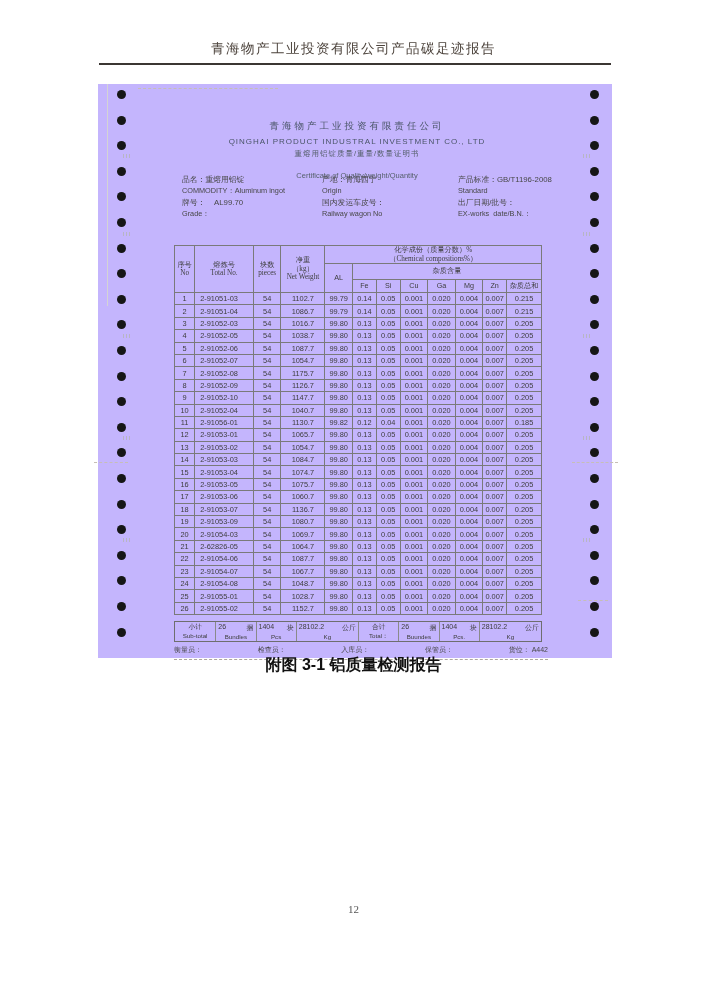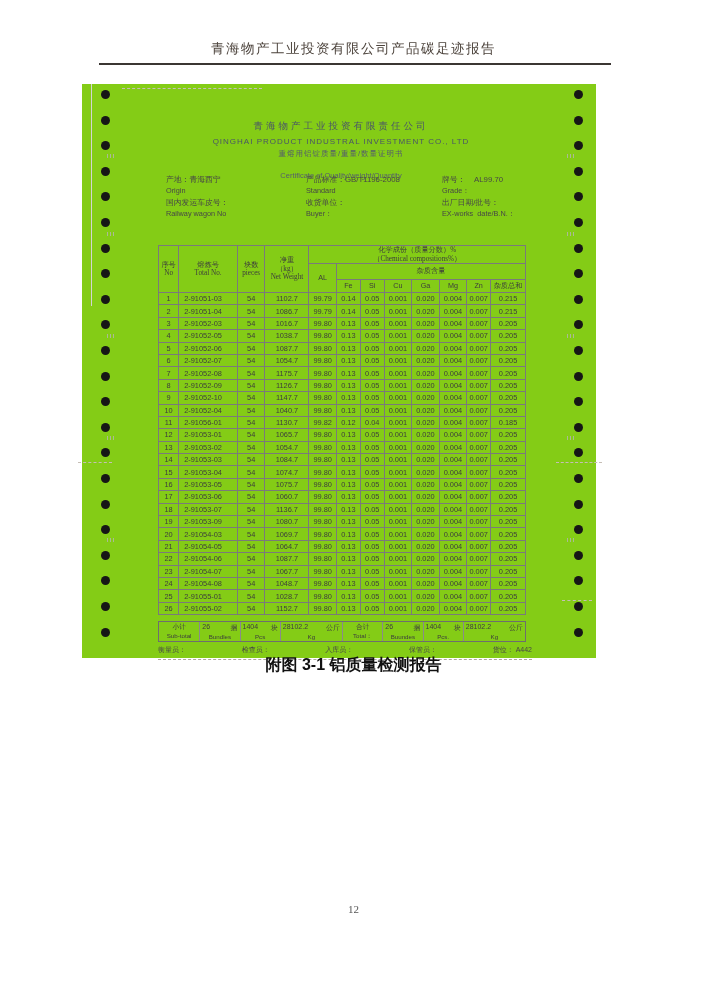--- a/index.html
+++ b/index.html
@@ -5,21 +5,21 @@
   * { margin:0; padding:0; box-sizing:border-box; }
   html,body { width:707px; height:999px; background:#ffffff; font-family:"Liberation Sans", sans-serif; color:#3a3a3a; }
   .page { position:relative; width:707px; height:999px; background:#fff; overflow:hidden; }
 
   
   .rep-title { position:absolute; top:40px; left:0; width:707px; text-align:center;
     font-family:"Liberation Serif", serif; font-size:13.5px; letter-spacing:1.5px; color:#4c433c; }
   .rep-rule { position:absolute; top:63px; left:99px; width:512px; border-top:2px solid #3b3633; }
 
   
-  .scan { position:absolute; left:82px; top:84px; width:514px; height:574px; background:#84cc16; }
+  .scan { position:absolute; left:98px; top:84px; width:514px; height:574px; background:#c4b5fd; }
   .hole { position:absolute; width:9px; height:9px; border-radius:50%; background:#161616; }
   .mark { position:absolute; width:9px; height:4px;
     background:repeating-linear-gradient(90deg,#b5b5b5 0 1px,transparent 1px 3px); opacity:.8; }
   .art { position:absolute; border-top:1px dashed #c6beb6; }
   .vline { position:absolute; left:9px; top:0; width:1px; height:222px; background:#d4d4d4; }
 
   .company { position:absolute; left:76px; top:36px; width:366px; text-align:center; color:#44505e; }
   .company .cn1 { display:block; font-size:9.5px; letter-spacing:3px; color:#4a5568; }
   .company .en1 { display:block; font-size:8px; letter-spacing:1px; margin-top:4px; color:#4a5568; }
   .company .cn2 { display:block; font-size:7.5px; letter-spacing:1px; margin-top:3px; color:#555f6b; }
@@ -80,38 +80,38 @@
 
     <div class="company">
       <span class="cn1">青海物产工业投资有限责任公司</span>
       <span class="en1">QINGHAI  PRODUCT  INDUSTRAL  INVESTMENT  CO., LTD</span>
       <span class="cn2">重熔用铝锭质量/重量/数量证明书</span>
       <span class="en2">Certificate  of  Quality/weight/Quantity</span>
     </div>
 
     <div class="info">
       <div class="fld">
+        <span class="cn">品名：重熔用铝锭</span>
+        <span class="en">COMMODITY：Aluminum ingot</span>
+      </div>
+      <div class="fld">
         <span class="cn">产地：青海西宁</span>
         <span class="en">Origin</span>
       </div>
       <div class="fld">
         <span class="cn">产品标准：GB/T1196-2008</span>
         <span class="en">Standard</span>
       </div>
       <div class="fld">
         <span class="cn">牌号：    AL99.70</span>
         <span class="en">Grade：</span>
       </div>
       <div class="fld">
         <span class="cn">国内发运车皮号：</span>
         <span class="en">Railway wagon No</span>
-      </div>
-      <div class="fld">
-        <span class="cn">收货单位：</span>
-        <span class="en">Buyer：</span>
       </div>
       <div class="fld">
         <span class="cn">出厂日期/批号：</span>
         <span class="en">EX-works  date/B.N.：</span>
       </div>
     </div>
 
     <table class="comp">
       <colgroup>
         <col style="width:5.5%">
@@ -441,21 +441,21 @@
             <td>0.13</td>
             <td>0.05</td>
             <td>0.001</td>
             <td>0.020</td>
             <td>0.004</td>
             <td>0.007</td>
             <td>0.205</td>
           </tr>
           <tr>
             <td>21</td>
-            <td class="c-heat">2-91054-05</td>
+            <td class="c-heat">2-62826-05</td>
             <td>54</td>
             <td>1064.7</td>
             <td>99.80</td>
             <td>0.13</td>
             <td>0.05</td>
             <td>0.001</td>
             <td>0.020</td>
             <td>0.004</td>
             <td>0.007</td>
             <td>0.205</td>

